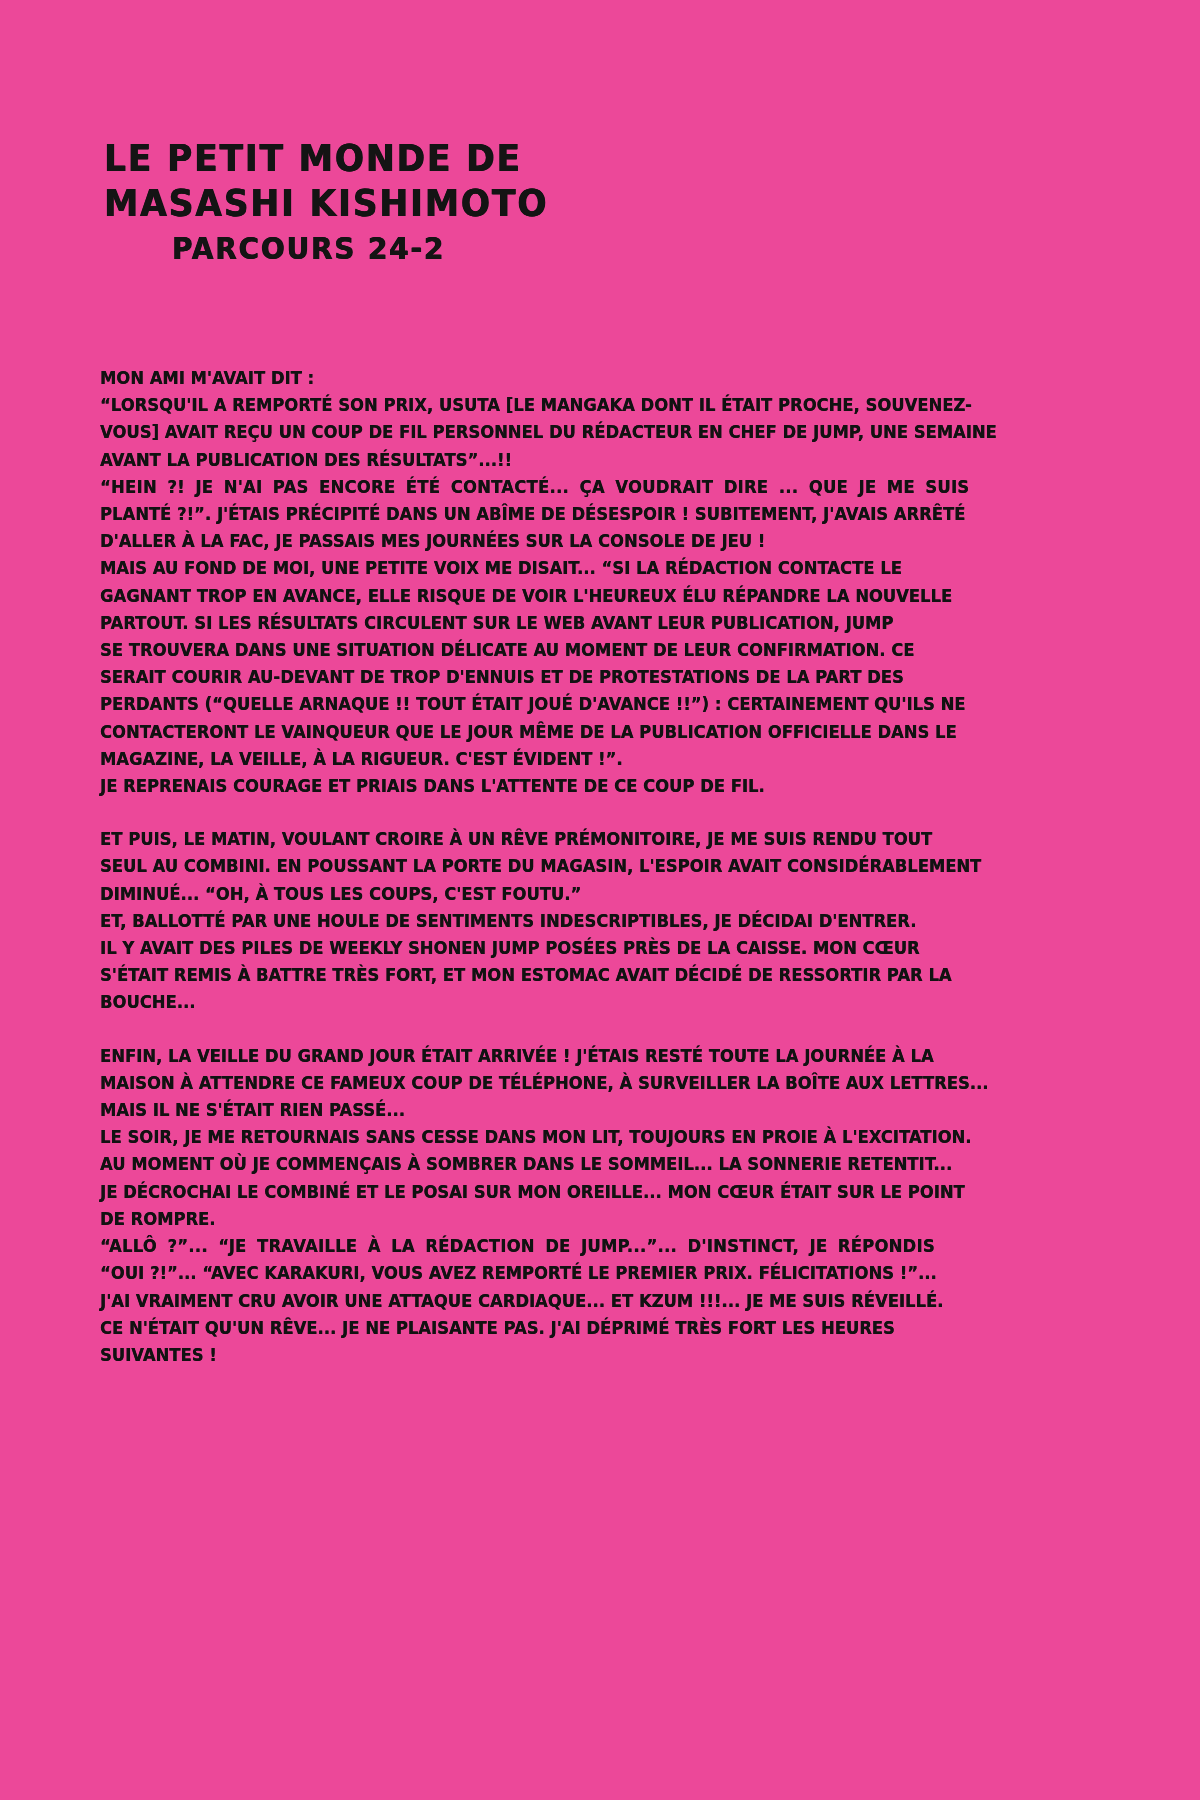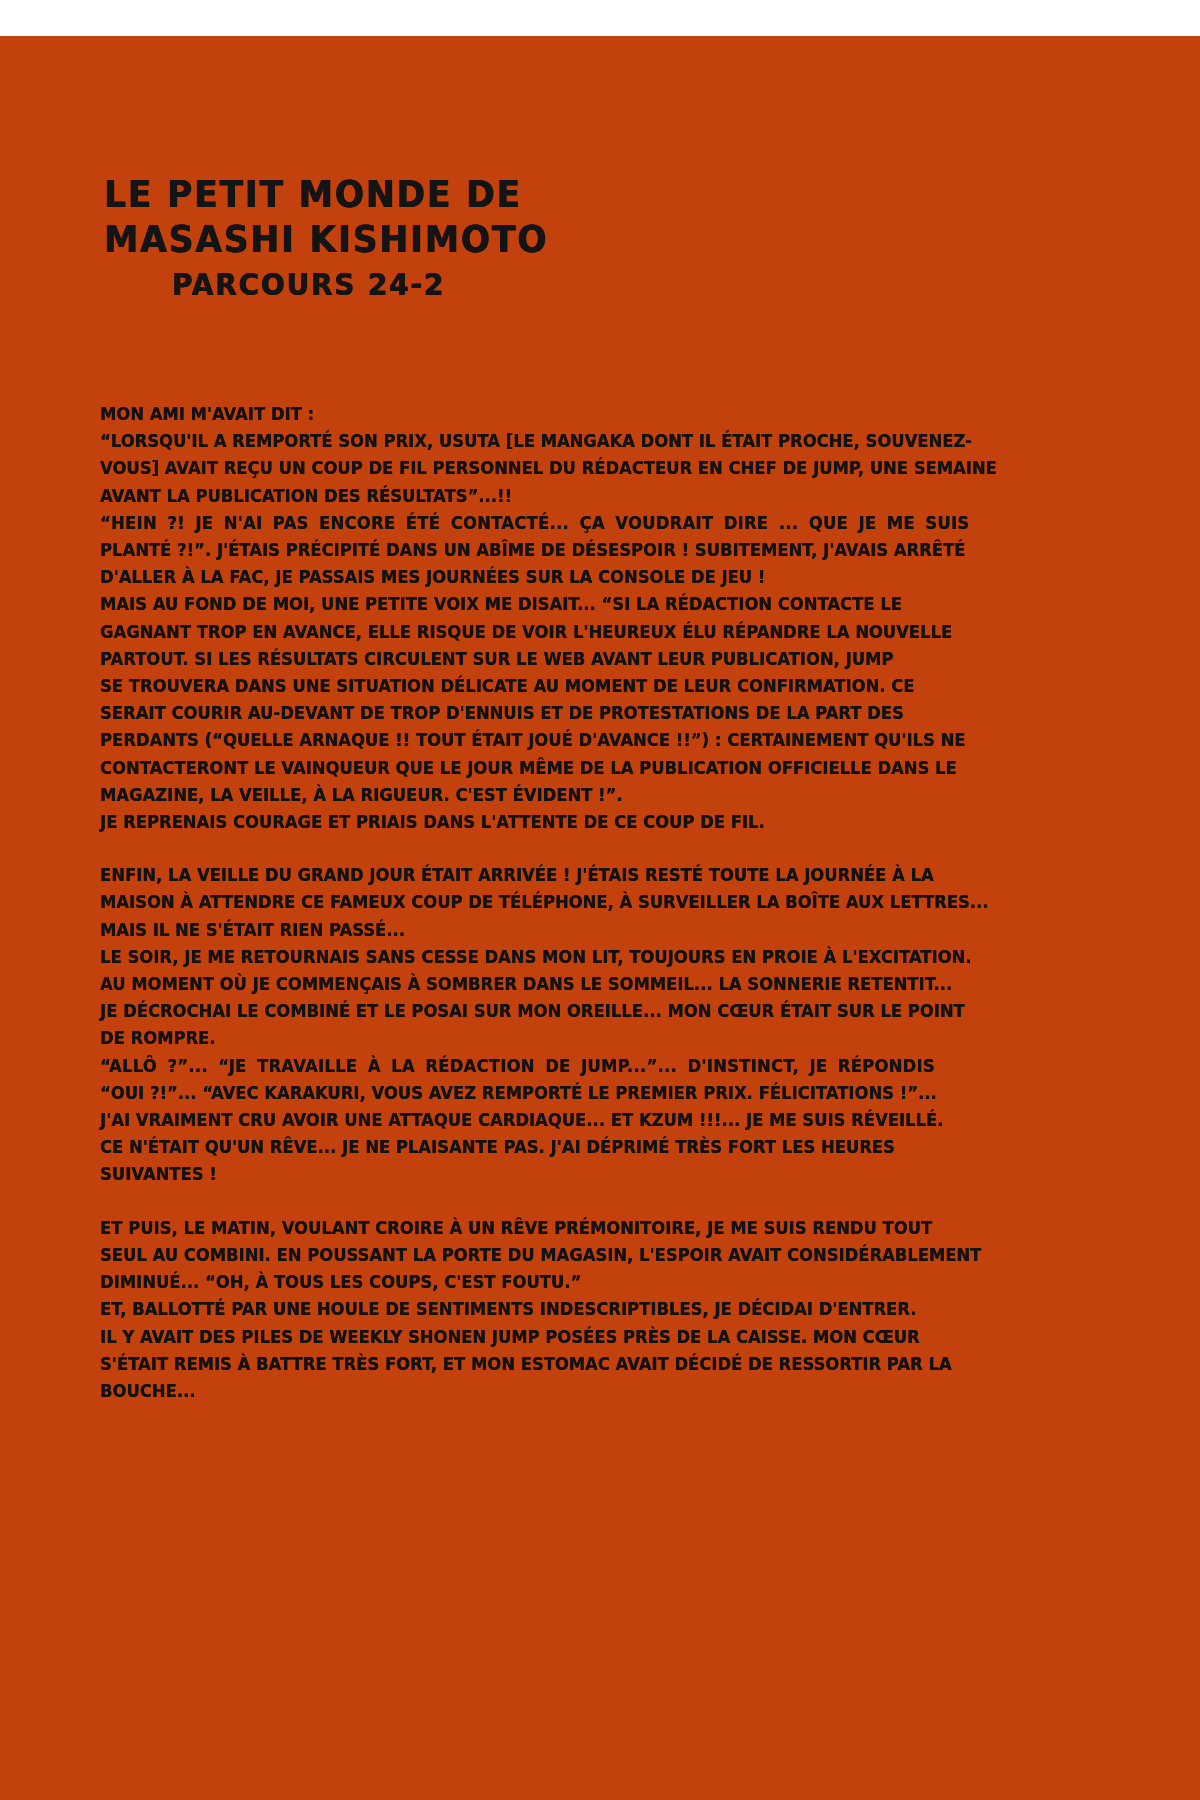--- a/index.html
+++ b/index.html
@@ -13,22 +13,21 @@
     height: 1800px;
     position: relative;
     overflow: hidden;
     font-family: "DejaVu Sans Condensed", "Liberation Sans Narrow", "Liberation Sans", sans-serif;
     color: #111111;
   }
 
   .page {
     position: absolute;
     inset: 0;
-    background: #c2410c;
-    margin-top: 36px;
+    background: #ec4899;
   }
 
   
   .title-block {
     position: absolute;
     left: 104px;
     top: 136px;
     width: 880px;
   }
   .title-line {
@@ -116,37 +115,37 @@
         <div class="tline">GAGNANT TROP EN AVANCE, ELLE RISQUE DE VOIR L'HEUREUX ÉLU RÉPANDRE LA NOUVELLE</div>
         <div class="tline">PARTOUT. SI LES RÉSULTATS CIRCULENT SUR LE WEB AVANT LEUR PUBLICATION, JUMP</div>
         <div class="tline">SE TROUVERA DANS UNE SITUATION DÉLICATE AU MOMENT DE LEUR CONFIRMATION. CE</div>
         <div class="tline">SERAIT COURIR AU-DEVANT DE TROP D'ENNUIS ET DE PROTESTATIONS DE LA PART DES</div>
         <div class="tline">PERDANTS (“QUELLE ARNAQUE !! TOUT ÉTAIT JOUÉ D'AVANCE !!”) : CERTAINEMENT QU'ILS NE</div>
         <div class="tline">CONTACTERONT LE VAINQUEUR QUE LE JOUR MÊME DE LA PUBLICATION OFFICIELLE DANS LE</div>
         <div class="tline">MAGAZINE, LA VEILLE, À LA RIGUEUR. C'EST ÉVIDENT !”.</div>
         <div class="tline">JE REPRENAIS COURAGE ET PRIAIS DANS L'ATTENTE DE CE COUP DE FIL.</div>
       </div>
     <div class="para">
+        <div class="tline">ET PUIS, LE MATIN, VOULANT CROIRE À UN RÊVE PRÉMONITOIRE, JE ME SUIS RENDU TOUT</div>
+        <div class="tline">SEUL AU COMBINI. EN POUSSANT LA PORTE DU MAGASIN, L'ESPOIR AVAIT CONSIDÉRABLEMENT</div>
+        <div class="tline">DIMINUÉ... “OH, À TOUS LES COUPS, C'EST FOUTU.”</div>
+        <div class="tline">ET, BALLOTTÉ PAR UNE HOULE DE SENTIMENTS INDESCRIPTIBLES, JE DÉCIDAI D'ENTRER.</div>
+        <div class="tline">IL Y AVAIT DES PILES DE WEEKLY SHONEN JUMP POSÉES PRÈS DE LA CAISSE. MON CŒUR</div>
+        <div class="tline">S'ÉTAIT REMIS À BATTRE TRÈS FORT, ET MON ESTOMAC AVAIT DÉCIDÉ DE RESSORTIR PAR LA</div>
+        <div class="tline">BOUCHE...</div>
+      </div>
+    <div class="para">
         <div class="tline">ENFIN, LA VEILLE DU GRAND JOUR ÉTAIT ARRIVÉE ! J'ÉTAIS RESTÉ TOUTE LA JOURNÉE À LA</div>
         <div class="tline">MAISON À ATTENDRE CE FAMEUX COUP DE TÉLÉPHONE, À SURVEILLER LA BOÎTE AUX LETTRES...</div>
         <div class="tline">MAIS IL NE S'ÉTAIT RIEN PASSÉ...</div>
         <div class="tline">LE SOIR, JE ME RETOURNAIS SANS CESSE DANS MON LIT, TOUJOURS EN PROIE À L'EXCITATION.</div>
         <div class="tline">AU MOMENT OÙ JE COMMENÇAIS À SOMBRER DANS LE SOMMEIL... LA SONNERIE RETENTIT...</div>
         <div class="tline">JE DÉCROCHAI LE COMBINÉ ET LE POSAI SUR MON OREILLE... MON CŒUR ÉTAIT SUR LE POINT</div>
         <div class="tline">DE ROMPRE.</div>
         <div class="tline spaced">“ALLÔ ?”... “JE TRAVAILLE À LA RÉDACTION DE JUMP...”... D'INSTINCT, JE RÉPONDIS</div>
         <div class="tline">“OUI ?!”... “AVEC KARAKURI, VOUS AVEZ REMPORTÉ LE PREMIER PRIX. FÉLICITATIONS !”...</div>
         <div class="tline">J'AI VRAIMENT CRU AVOIR UNE ATTAQUE CARDIAQUE... ET KZUM !!!... JE ME SUIS RÉVEILLÉ.</div>
         <div class="tline">CE N'ÉTAIT QU'UN RÊVE... JE NE PLAISANTE PAS. J'AI DÉPRIMÉ TRÈS FORT LES HEURES</div>
         <div class="tline">SUIVANTES !</div>
       </div>
-    <div class="para">
-        <div class="tline">ET PUIS, LE MATIN, VOULANT CROIRE À UN RÊVE PRÉMONITOIRE, JE ME SUIS RENDU TOUT</div>
-        <div class="tline">SEUL AU COMBINI. EN POUSSANT LA PORTE DU MAGASIN, L'ESPOIR AVAIT CONSIDÉRABLEMENT</div>
-        <div class="tline">DIMINUÉ... “OH, À TOUS LES COUPS, C'EST FOUTU.”</div>
-        <div class="tline">ET, BALLOTTÉ PAR UNE HOULE DE SENTIMENTS INDESCRIPTIBLES, JE DÉCIDAI D'ENTRER.</div>
-        <div class="tline">IL Y AVAIT DES PILES DE WEEKLY SHONEN JUMP POSÉES PRÈS DE LA CAISSE. MON CŒUR</div>
-        <div class="tline">S'ÉTAIT REMIS À BATTRE TRÈS FORT, ET MON ESTOMAC AVAIT DÉCIDÉ DE RESSORTIR PAR LA</div>
-        <div class="tline">BOUCHE...</div>
-      </div>
   </div>
 
 </div>
 
 </body></html>

